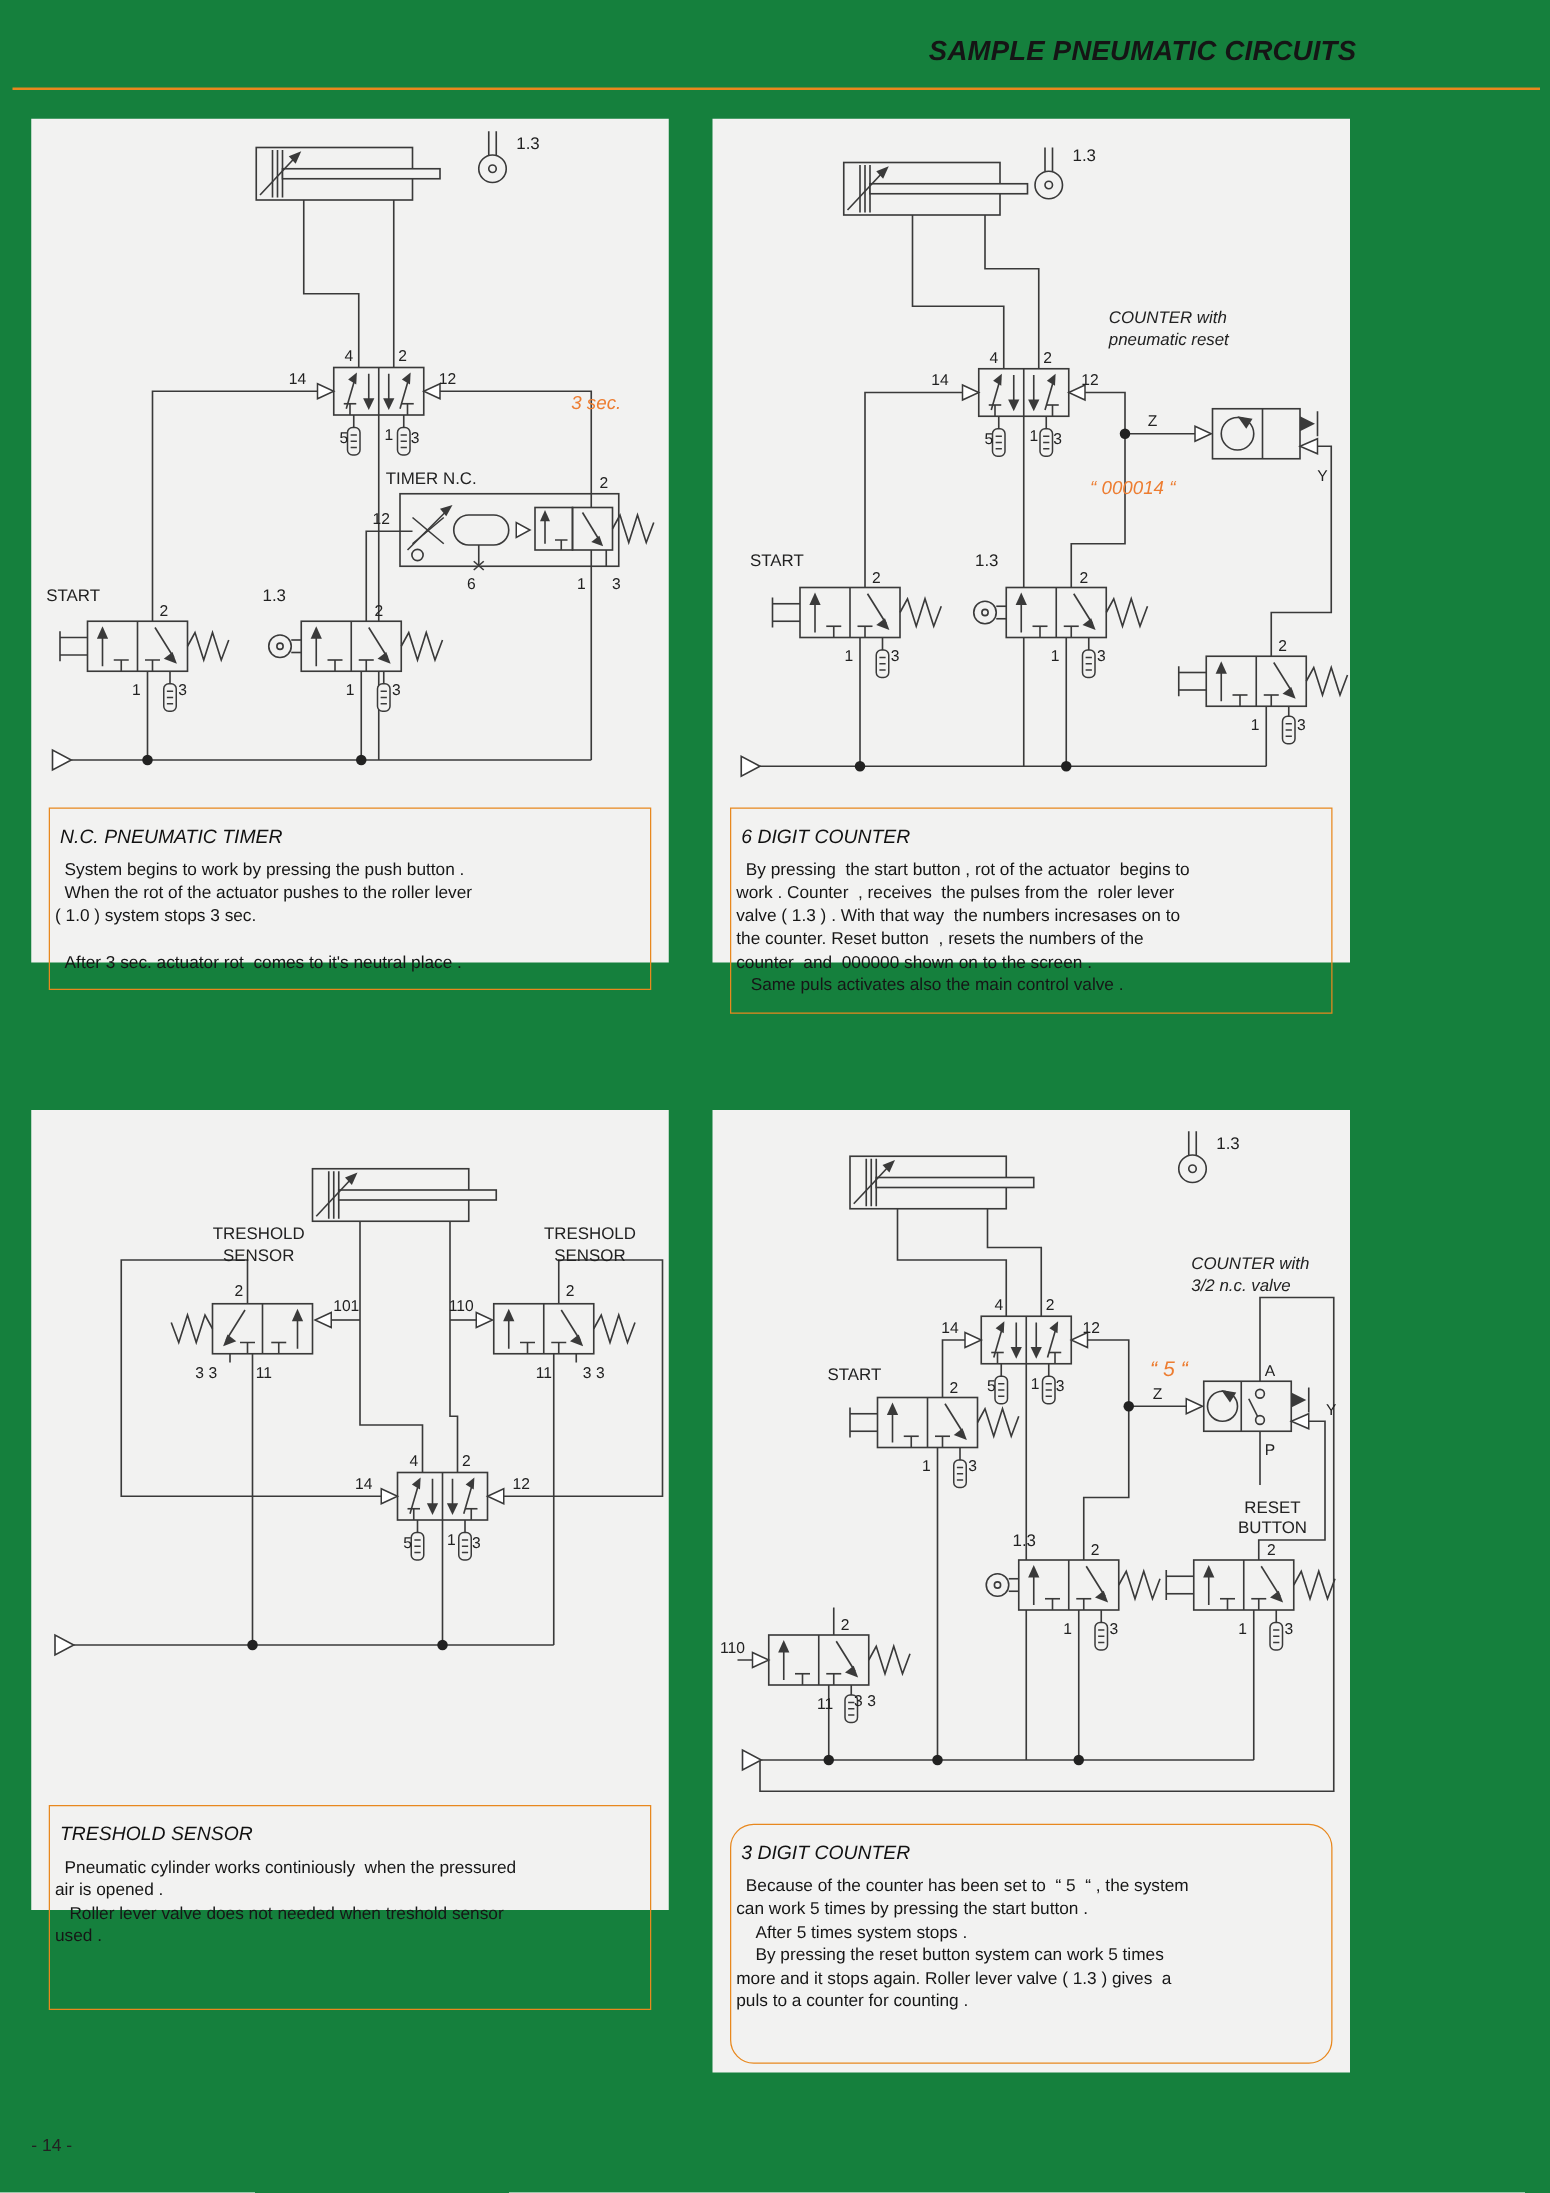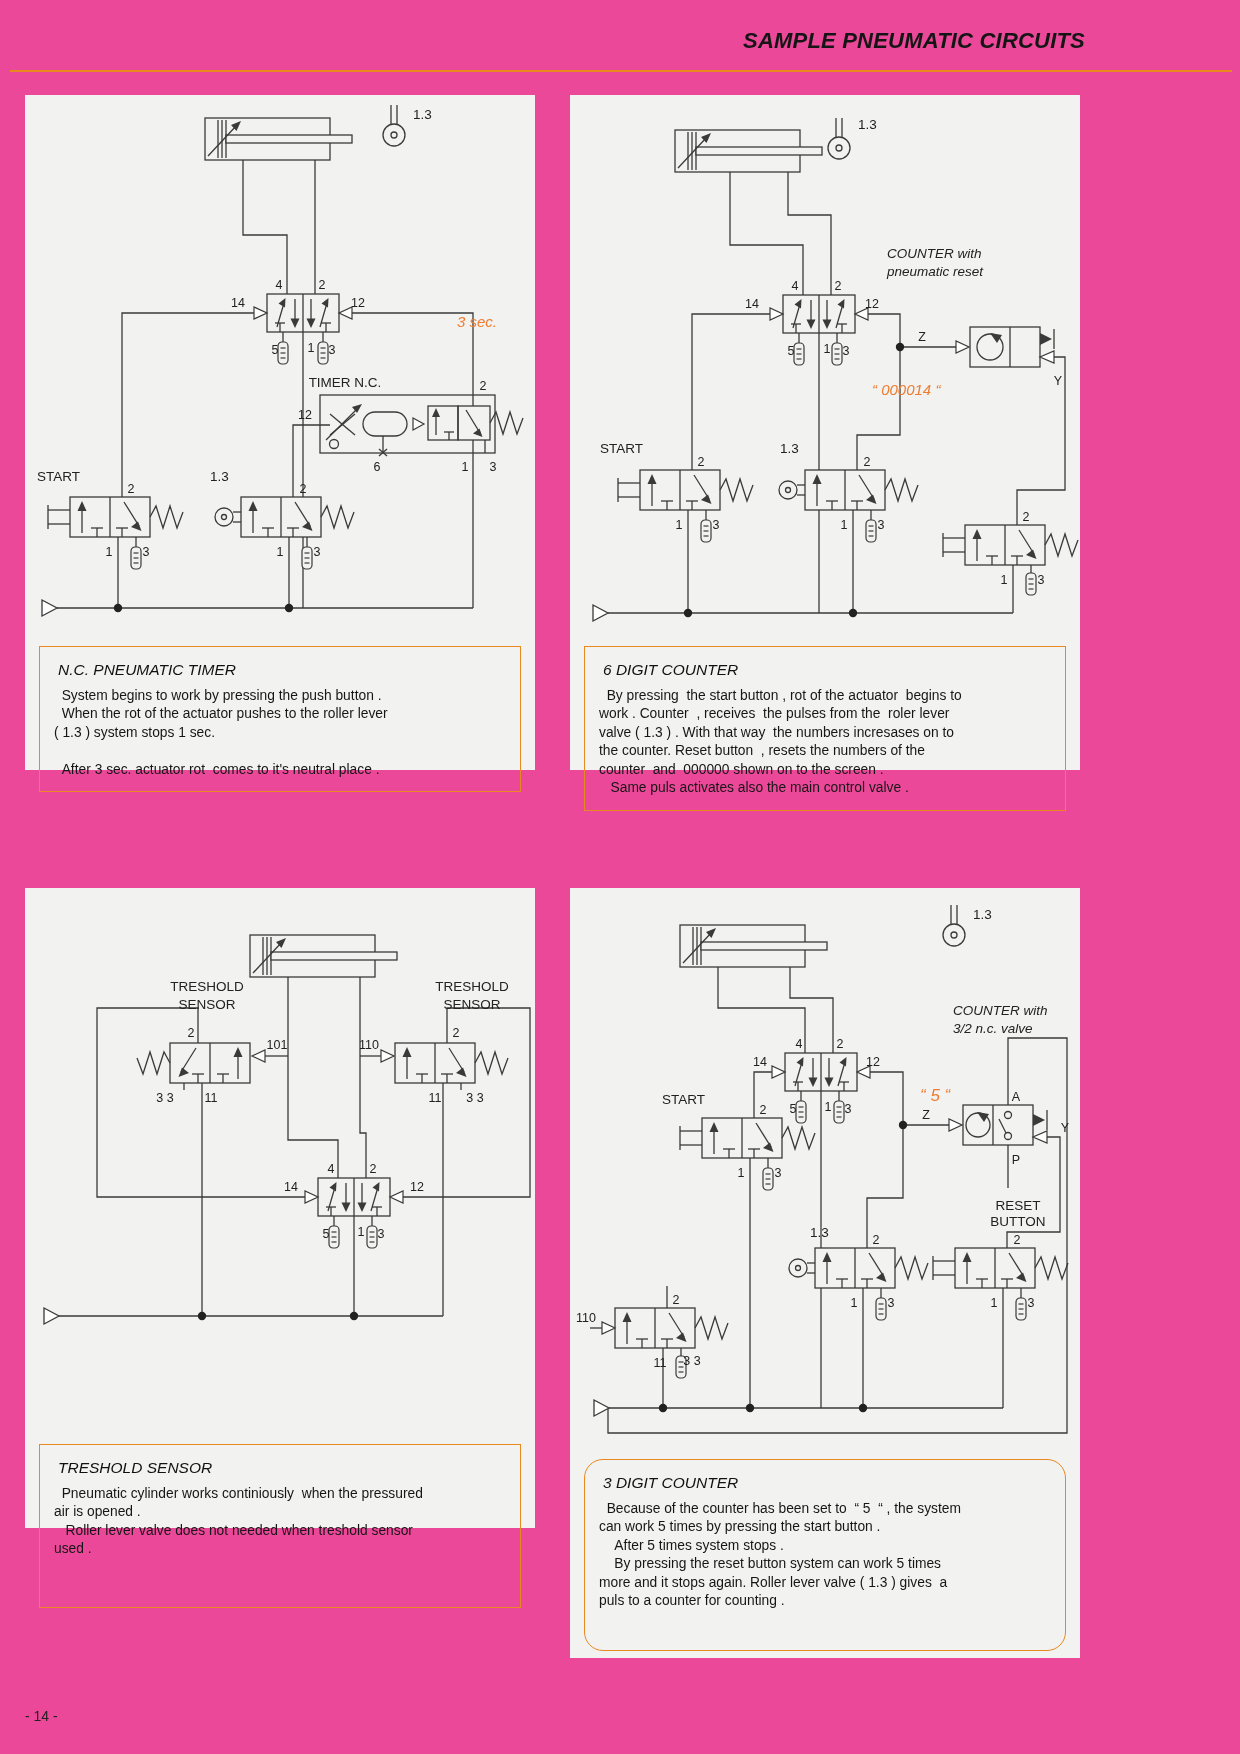--- a/index.html
+++ b/index.html
@@ -1,27 +1,27 @@
 <!DOCTYPE html>
 <html><head>
 <meta charset="utf-8">
 <style>
   html,body{margin:0;padding:0;background:#fff;}
-  #page{position:relative;width:1240px;height:1754px;background:#ec4899;
+  #page{position:relative;width:1240px;height:1754px;background:#15803d;
         font-family:"Liberation Sans",sans-serif;color:#111;overflow:hidden;}
   #hdr{position:absolute;left:25px;top:28px;width:1060px;text-align:right;
        font-size:22px;font-weight:bold;font-style:italic;letter-spacing:.2px;color:#151515;}
   #hrule{position:absolute;left:10px;top:70px;width:1222px;border-top:2px solid #E8881E;}
   .panel{position:absolute;width:510px;background:#F2F2F1;}
   .p-tl{left:25px;top:95px;height:675px;}
   .p-tr{left:570px;top:95px;height:675px;}
   .p-bl{left:25px;top:888px;height:640px;}
   .p-br{left:570px;top:888px;height:770px;}
   svg.diag{display:block;}
-  .tbox{margin:16px 14px 0 14px;border:1.5px solid #E8881E;padding:10px 14px 12px 14px;}
+  .tbox{margin:16px 14px 0 14px;border:1.5px solid #E8881E;padding:10px 14px 12px 4px;}
   .tbox-title{font-style:italic;font-size:15.5px;margin:4px 0 8px 4px;color:#111;}
   .tbox-body{font-size:13.8px;line-height:1.34;white-space:pre-wrap;color:#161616;}
   .bx-p1{min-height:108px;} .bx-p2{min-height:128px;}
   .bx-p3{min-height:140px;} .bx-p4{min-height:168px;border-radius:19px;}
   #pgnum{position:absolute;left:25px;top:1708px;width:1055px;font-size:14px;color:#222;}
   
   .ln{stroke:#3a3a3a;stroke-width:1.3;fill:none;}
   .dt{fill:#222;stroke:none;}
   .tx{font-family:"Liberation Sans",sans-serif;font-size:12.5px;fill:#222;}
   .tm{text-anchor:middle;}
@@ -203,21 +203,21 @@
       <text x="185" y="386" class="tx tl">1.3</text>
       <text x="278" y="398" class="tx tm">2</text>
       <text x="255" y="461" class="tx tm">1</text>
       <text x="292" y="461" class="tx tm">3</text>
       <text x="388" y="24" class="tx tl">1.3</text>
     </svg>
     <div class="tbox bx-p1">
       <div class="tbox-title">N.C. PNEUMATIC TIMER</div>
       <div class="tbox-body">  System begins to work by pressing the push button .
   When the rot of the actuator pushes to the roller lever
-( 1.3 ) system stops 1 sec.
+( 1.0 ) system stops 3 sec.
 
   After 3 sec. actuator rot  comes to it's neutral place .</div>
     </div>
   </div>
 
   <div class="panel p-tr">
     <svg class="diag" width="510" height="535" viewBox="0 0 510 535">
       <g>
         <path class="ln" d="M233 200 V150 H160 V77"></path>
         <path class="ln" d="M261 200 V120 H218 V77"></path>

